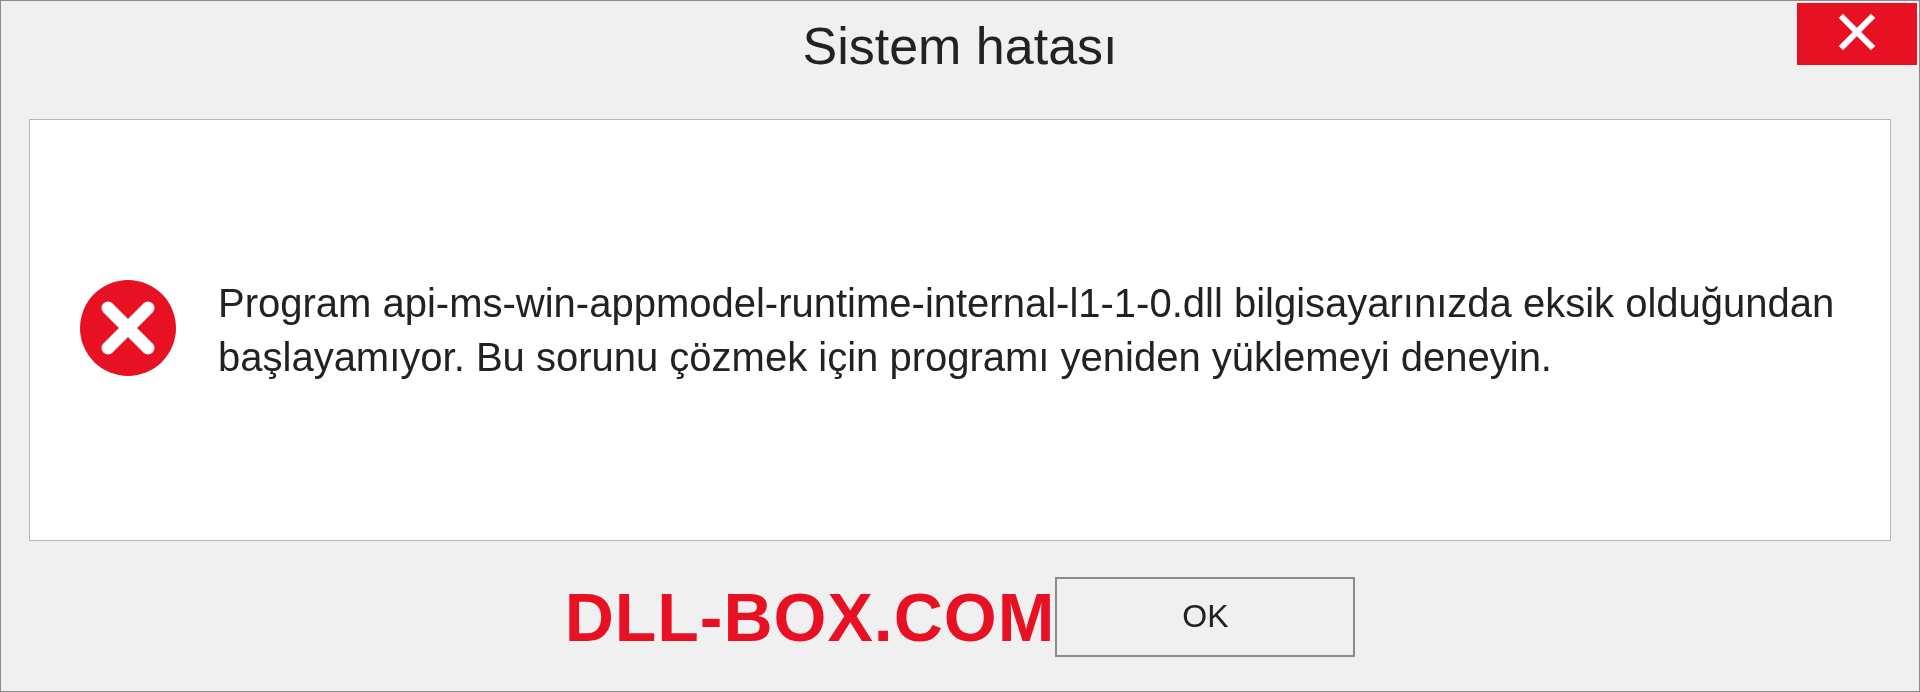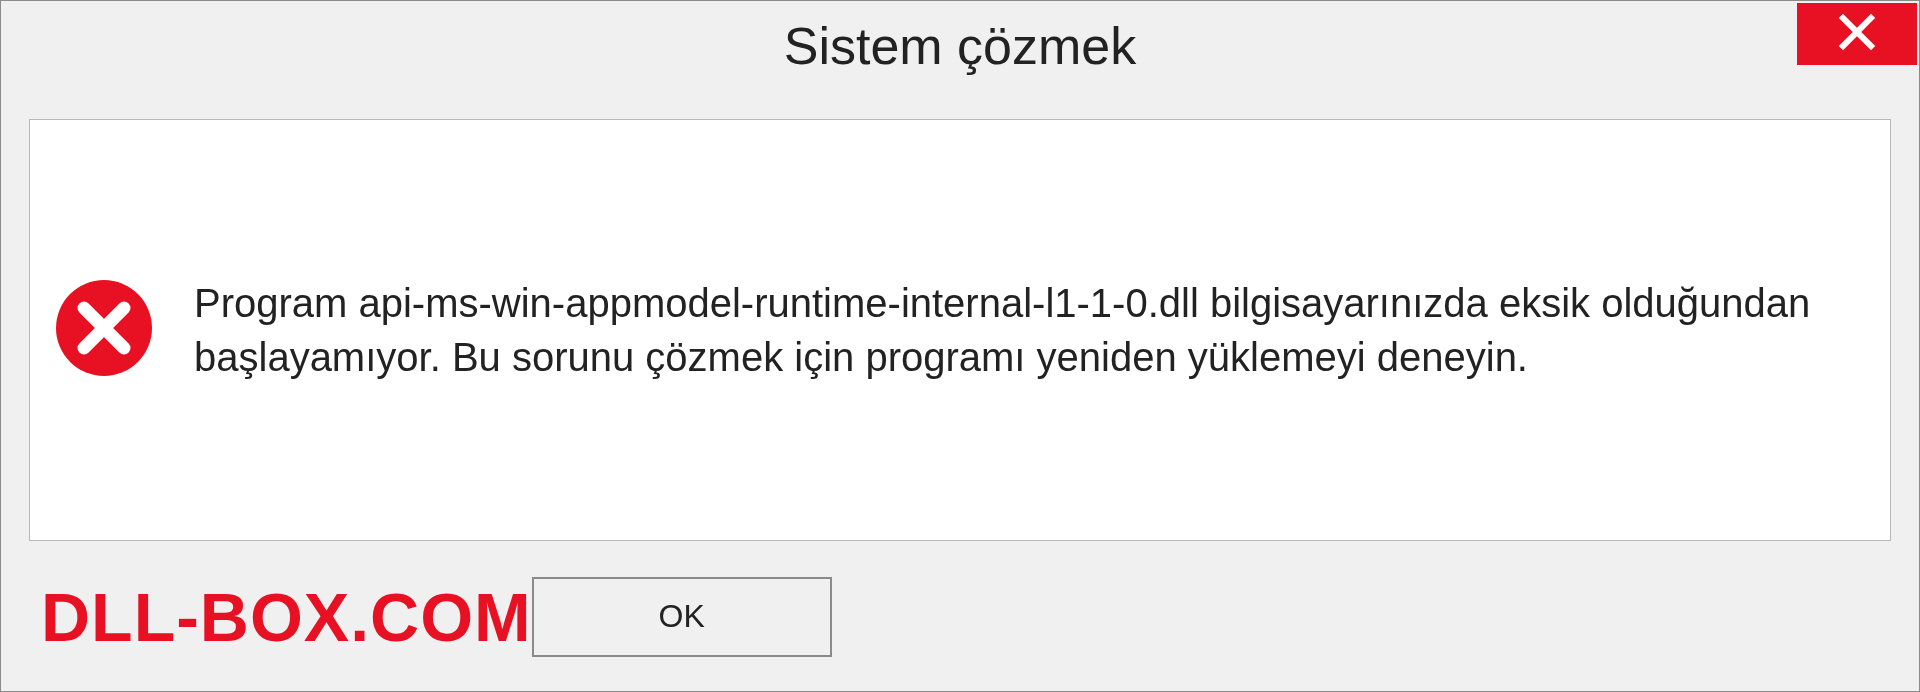--- a/index.html
+++ b/index.html
@@ -52,35 +52,35 @@
       width: 40px;
       height: 40px;
     }
     .content-panel {
       margin: 28px 28px 20px 28px;
       background: #ffffff;
       border: 1px solid #b8b8b8;
       flex: 1;
       display: flex;
       align-items: center;
-      padding: 50px 24px;
+      padding: 50px 48px;
     }
     .error-icon-wrap {
       flex-shrink: 0;
       margin-right: 40px;
     }
     .message-text {
       font-size: 40px;
       line-height: 1.35;
       color: #222;
     }
     .footer {
       display: flex;
       align-items: center;
-      justify-content: flex-start;
+      justify-content: center;
       padding: 0 40px 19px 40px;
       height: 130px;
     }
     .watermark {
       font-size: 68px;
       font-weight: 900;
       color: #e81123;
       letter-spacing: 1px;
       font-family: Arial Black, Arial, sans-serif;
     }
@@ -96,21 +96,21 @@
       align-items: center;
       justify-content: center;
     }
   </style>
 </head>
 <body>
 
 <div class="dialog-window">
 
   <div class="titlebar">
-    <span class="titlebar-title">Sistem çözmek</span>
+    <span class="titlebar-title">Sistem hatası</span>
     <div class="close-button">
       <span>
         <svg viewBox="0 0 40 40">
           <line x1="6" y1="6" x2="34" y2="34" stroke="#ffffff" stroke-width="6" stroke-linecap="square"></line>
           <line x1="34" y1="6" x2="6" y2="34" stroke="#ffffff" stroke-width="6" stroke-linecap="square"></line>
         </svg>
       </span>
     </div>
   </div>
 

